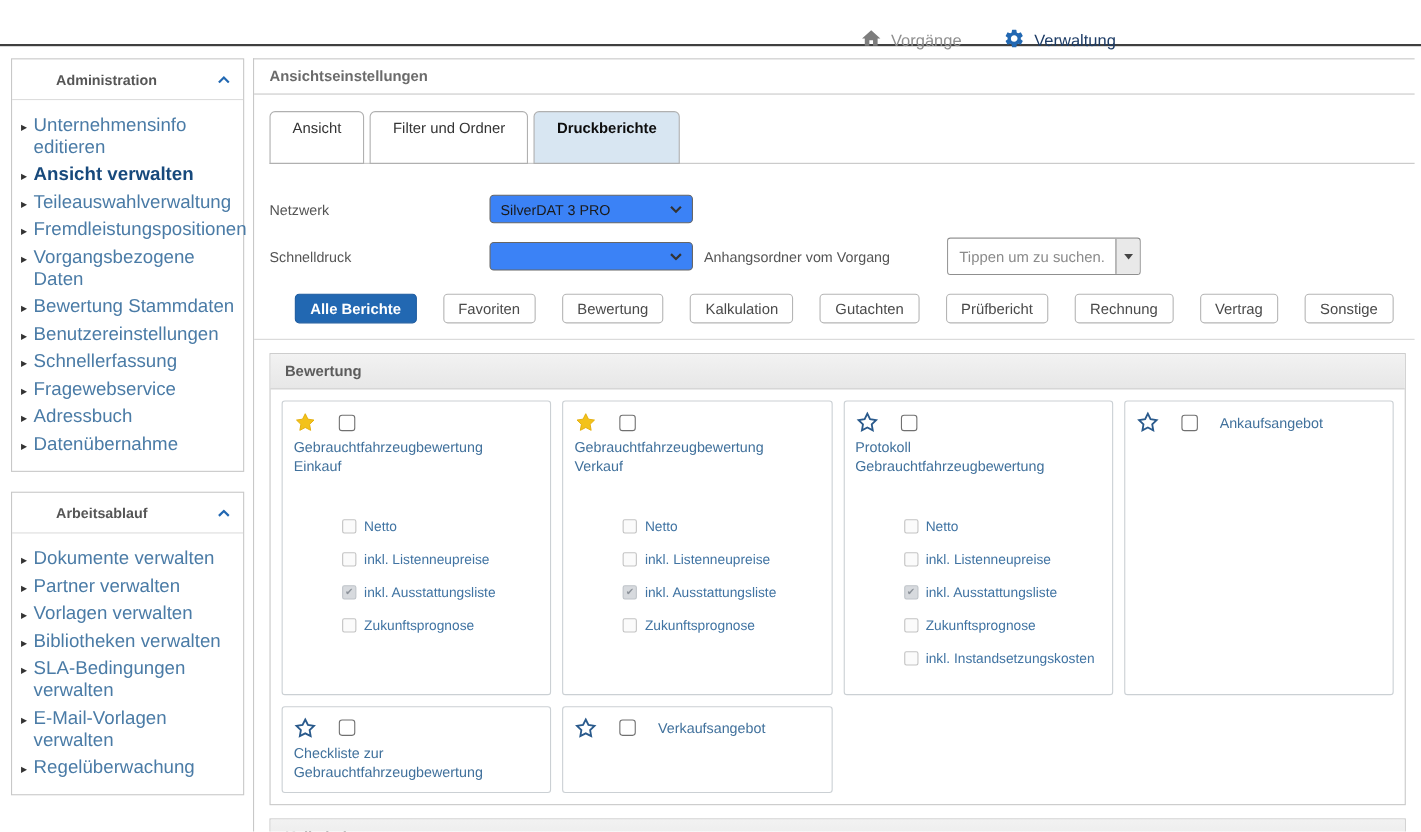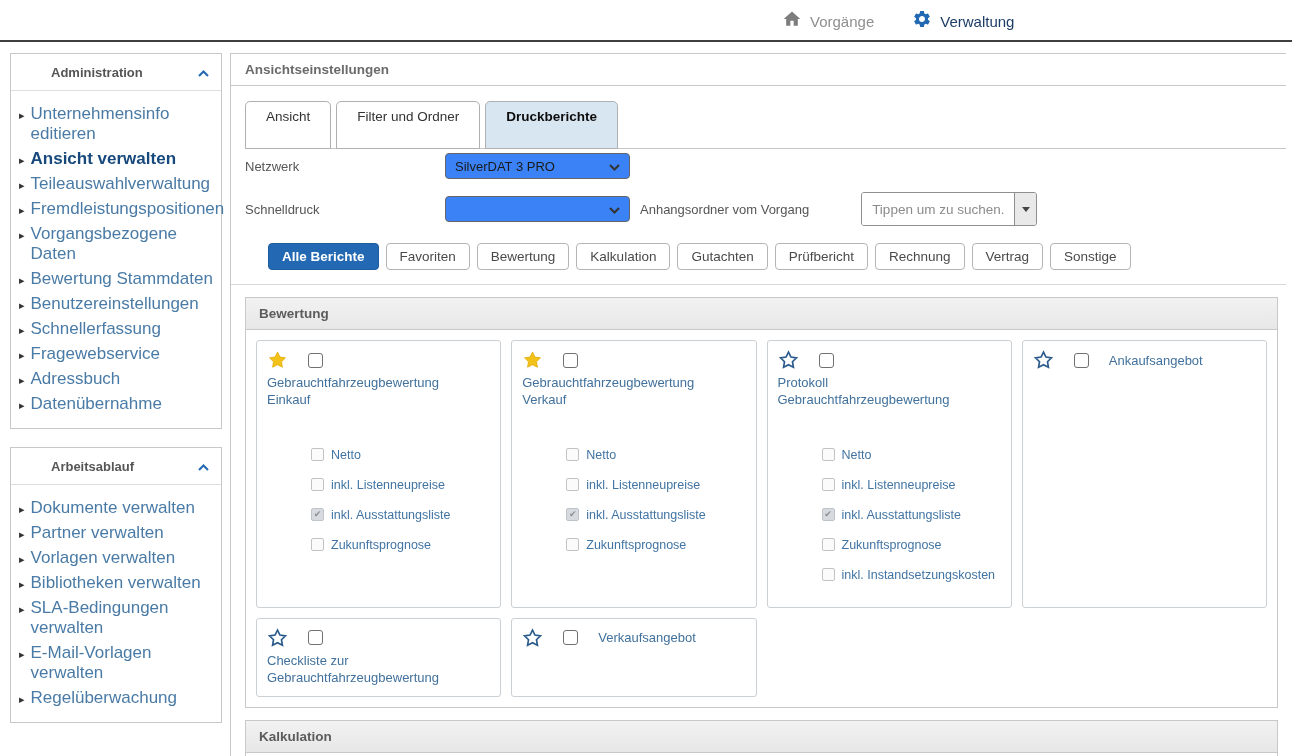--- a/index.html
+++ b/index.html
@@ -4,21 +4,21 @@
 <style>
   * { box-sizing: border-box; }
   html,body { margin:0; padding:0; }
   body {
     width:1292px; height:756px; overflow:hidden; position:relative;
     background:#fff; font-family:"Liberation Sans", sans-serif; color:#444;
   }
 
   
   .topbar { height:42px; position:relative; border-bottom:2px solid #3f3f3f; background:#fff; }
-  .topbar-group { position:absolute; left:782px; top:0; height:42px; display:flex; align-items:center; gap:38px; }
+  .topbar-group { position:absolute; left:782px; top:16px; height:42px; display:flex; align-items:center; gap:38px; }
   .topbar-item { display:flex; align-items:center; gap:8px; cursor:pointer; }
   .topbar-label { font-size:15px; }
   .topbar-label.dim { color:#8f8f8f; }
   .topbar-label.dark { color:#1d3c66; }
 
   
   .layout { display:flex; gap:8px; padding:11px 6px 0 10px; align-items:flex-start; }
 
   
   .sidebar { width:212px; flex:0 0 212px; }
@@ -38,37 +38,37 @@
   .main-title { padding:8px 14px; font-size:13.5px; font-weight:bold; color:#6b6b6b; border-bottom:1px solid #c8c8c8; }
   .content { padding:12px 8px 10px 14px; }
 
   
   .tabs { display:flex; gap:5px; border-bottom:1px solid #c6c6c6; margin:2px -8px 0 0; padding:0 0 0 0; }
   .tab { padding:7px 20px 24px 20px; border:1px solid #b0b0b0; border-radius:5px 5px 0 0;
     background:#fff; font-size:13.5px; color:#333; cursor:pointer; position:relative; top:1px; }
   .tab.active { background:#d8e6f2; font-weight:bold; color:#0d0d0d; }
 
   
-  .form { margin-top:4px; }
+  .form { margin-top:28px; }
   .form-row { display:flex; align-items:center; margin-bottom:13px; min-height:26px; }
   .form-label { width:200px; flex:0 0 200px; font-size:13px; color:#555; }
   .select { width:185px; height:26px; border:1px solid #666; border-radius:4px; background:#3b82f6;
     display:flex; align-items:center; justify-content:space-between; padding:0 9px; cursor:pointer; }
   .select-value { font-size:13px; color:#1a1a1a; white-space:nowrap; }
   .inline-label { margin-left:10px; font-size:13px; color:#555; }
   .combo { margin-left:52px; height:34px; display:flex; border:1px solid #8f8f8f; border-radius:3px; overflow:hidden; }
   .combo input { width:152px; border:none; outline:none; padding:0 10px; font-size:13.5px;
     font-family:"Liberation Sans", sans-serif; color:#333; }
   .combo input::placeholder { color:#8b8b8b; }
   .combo-btn { width:22px; background:#e9e9e9; border-left:1px solid #8f8f8f; display:flex;
     align-items:center; justify-content:center; cursor:pointer; }
   .tri-down { width:0; height:0; border-left:4px solid transparent; border-right:4px solid transparent; border-top:5px solid #444; }
 
   
-  .filters { display:flex; gap:7px; margin:17px 0 11px 0;padding-left:23px; }
+  .filters { display:flex; gap:24px; margin:17px 0 11px 0;padding-left:23px; }
   .filter-btn { height:27px; padding:0 13px; display:flex; align-items:center; border:1px solid #b5b5b5;
     border-radius:4px; background:#fff; color:#4a4a4a; font-size:13.5px; cursor:pointer; white-space:nowrap; }
   .filter-btn.active { background:#2268b2; border-color:#1e5ca0; color:#fff; font-weight:bold; }
 
   .hr { border-top:1px solid #d8d8d8; margin:14px -8px 12px -14px; }
 
   
   .section { border:1px solid #c8c8c8; margin-bottom:12px; background:#fff; }
   .section-header { background:linear-gradient(#f2f2f2,#e7e7e7); padding:8px 13px; font-size:13.5px;
     font-weight:bold; color:#5c5c5c; border-bottom:1px solid #c8c8c8; }

